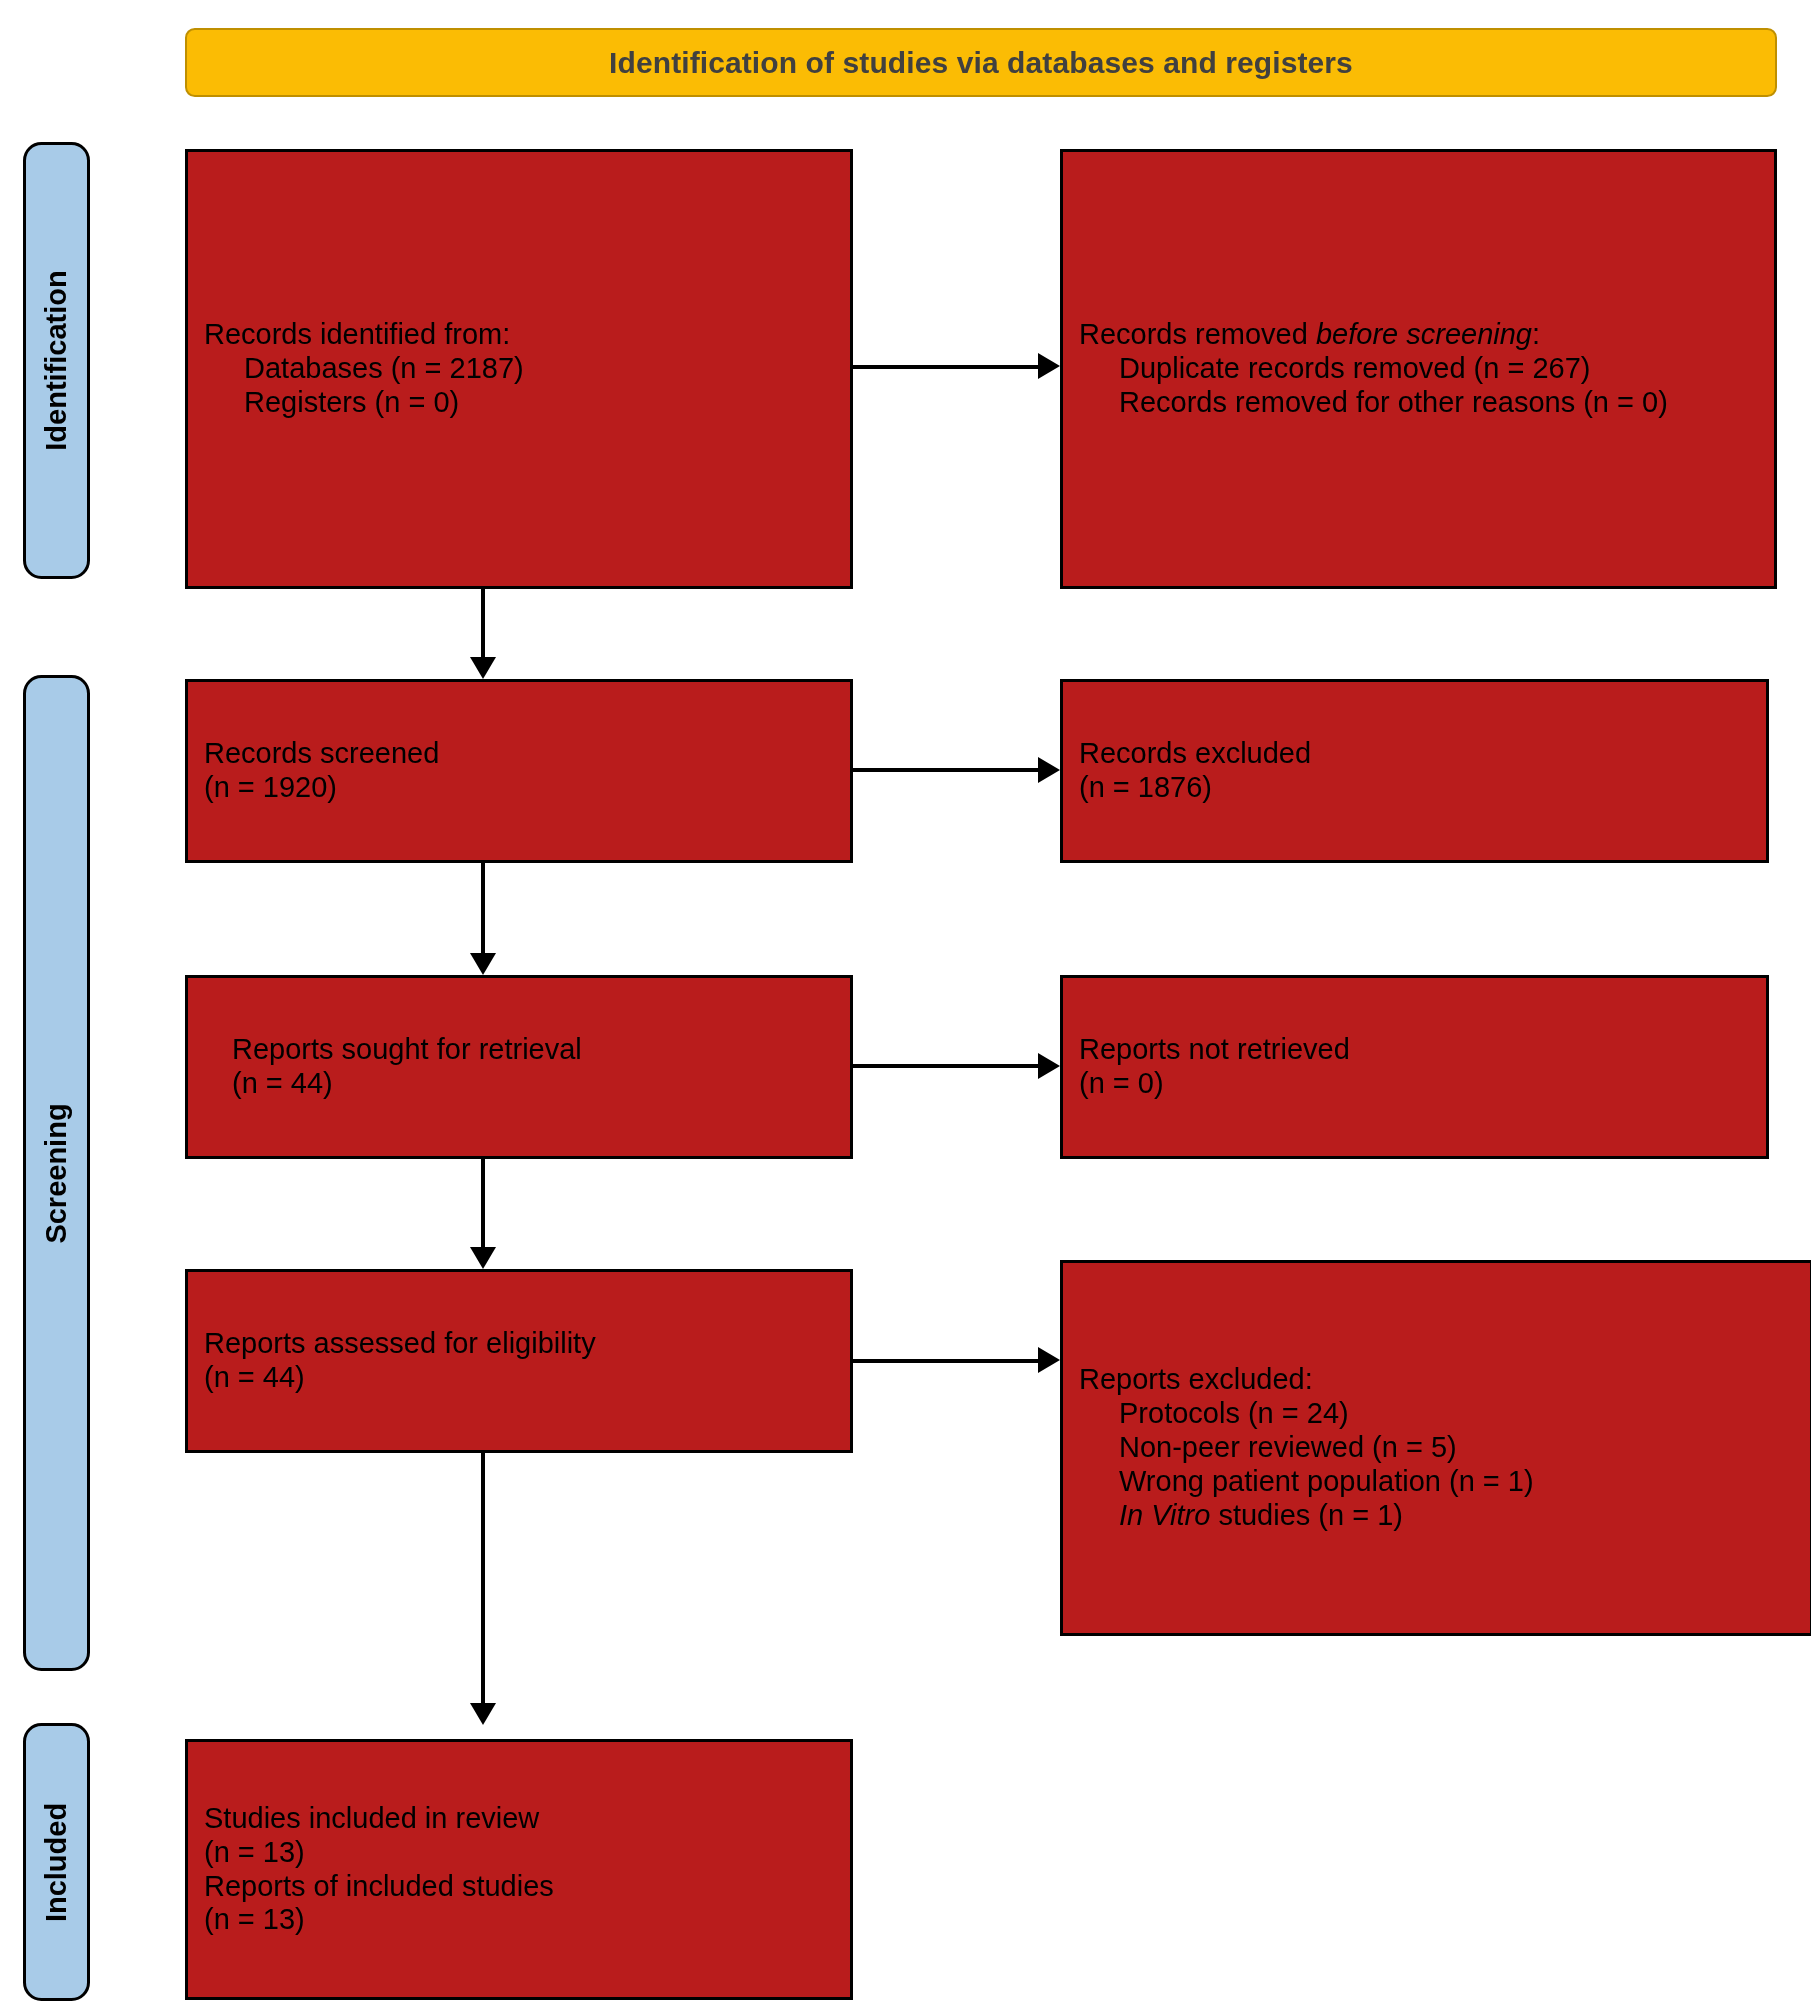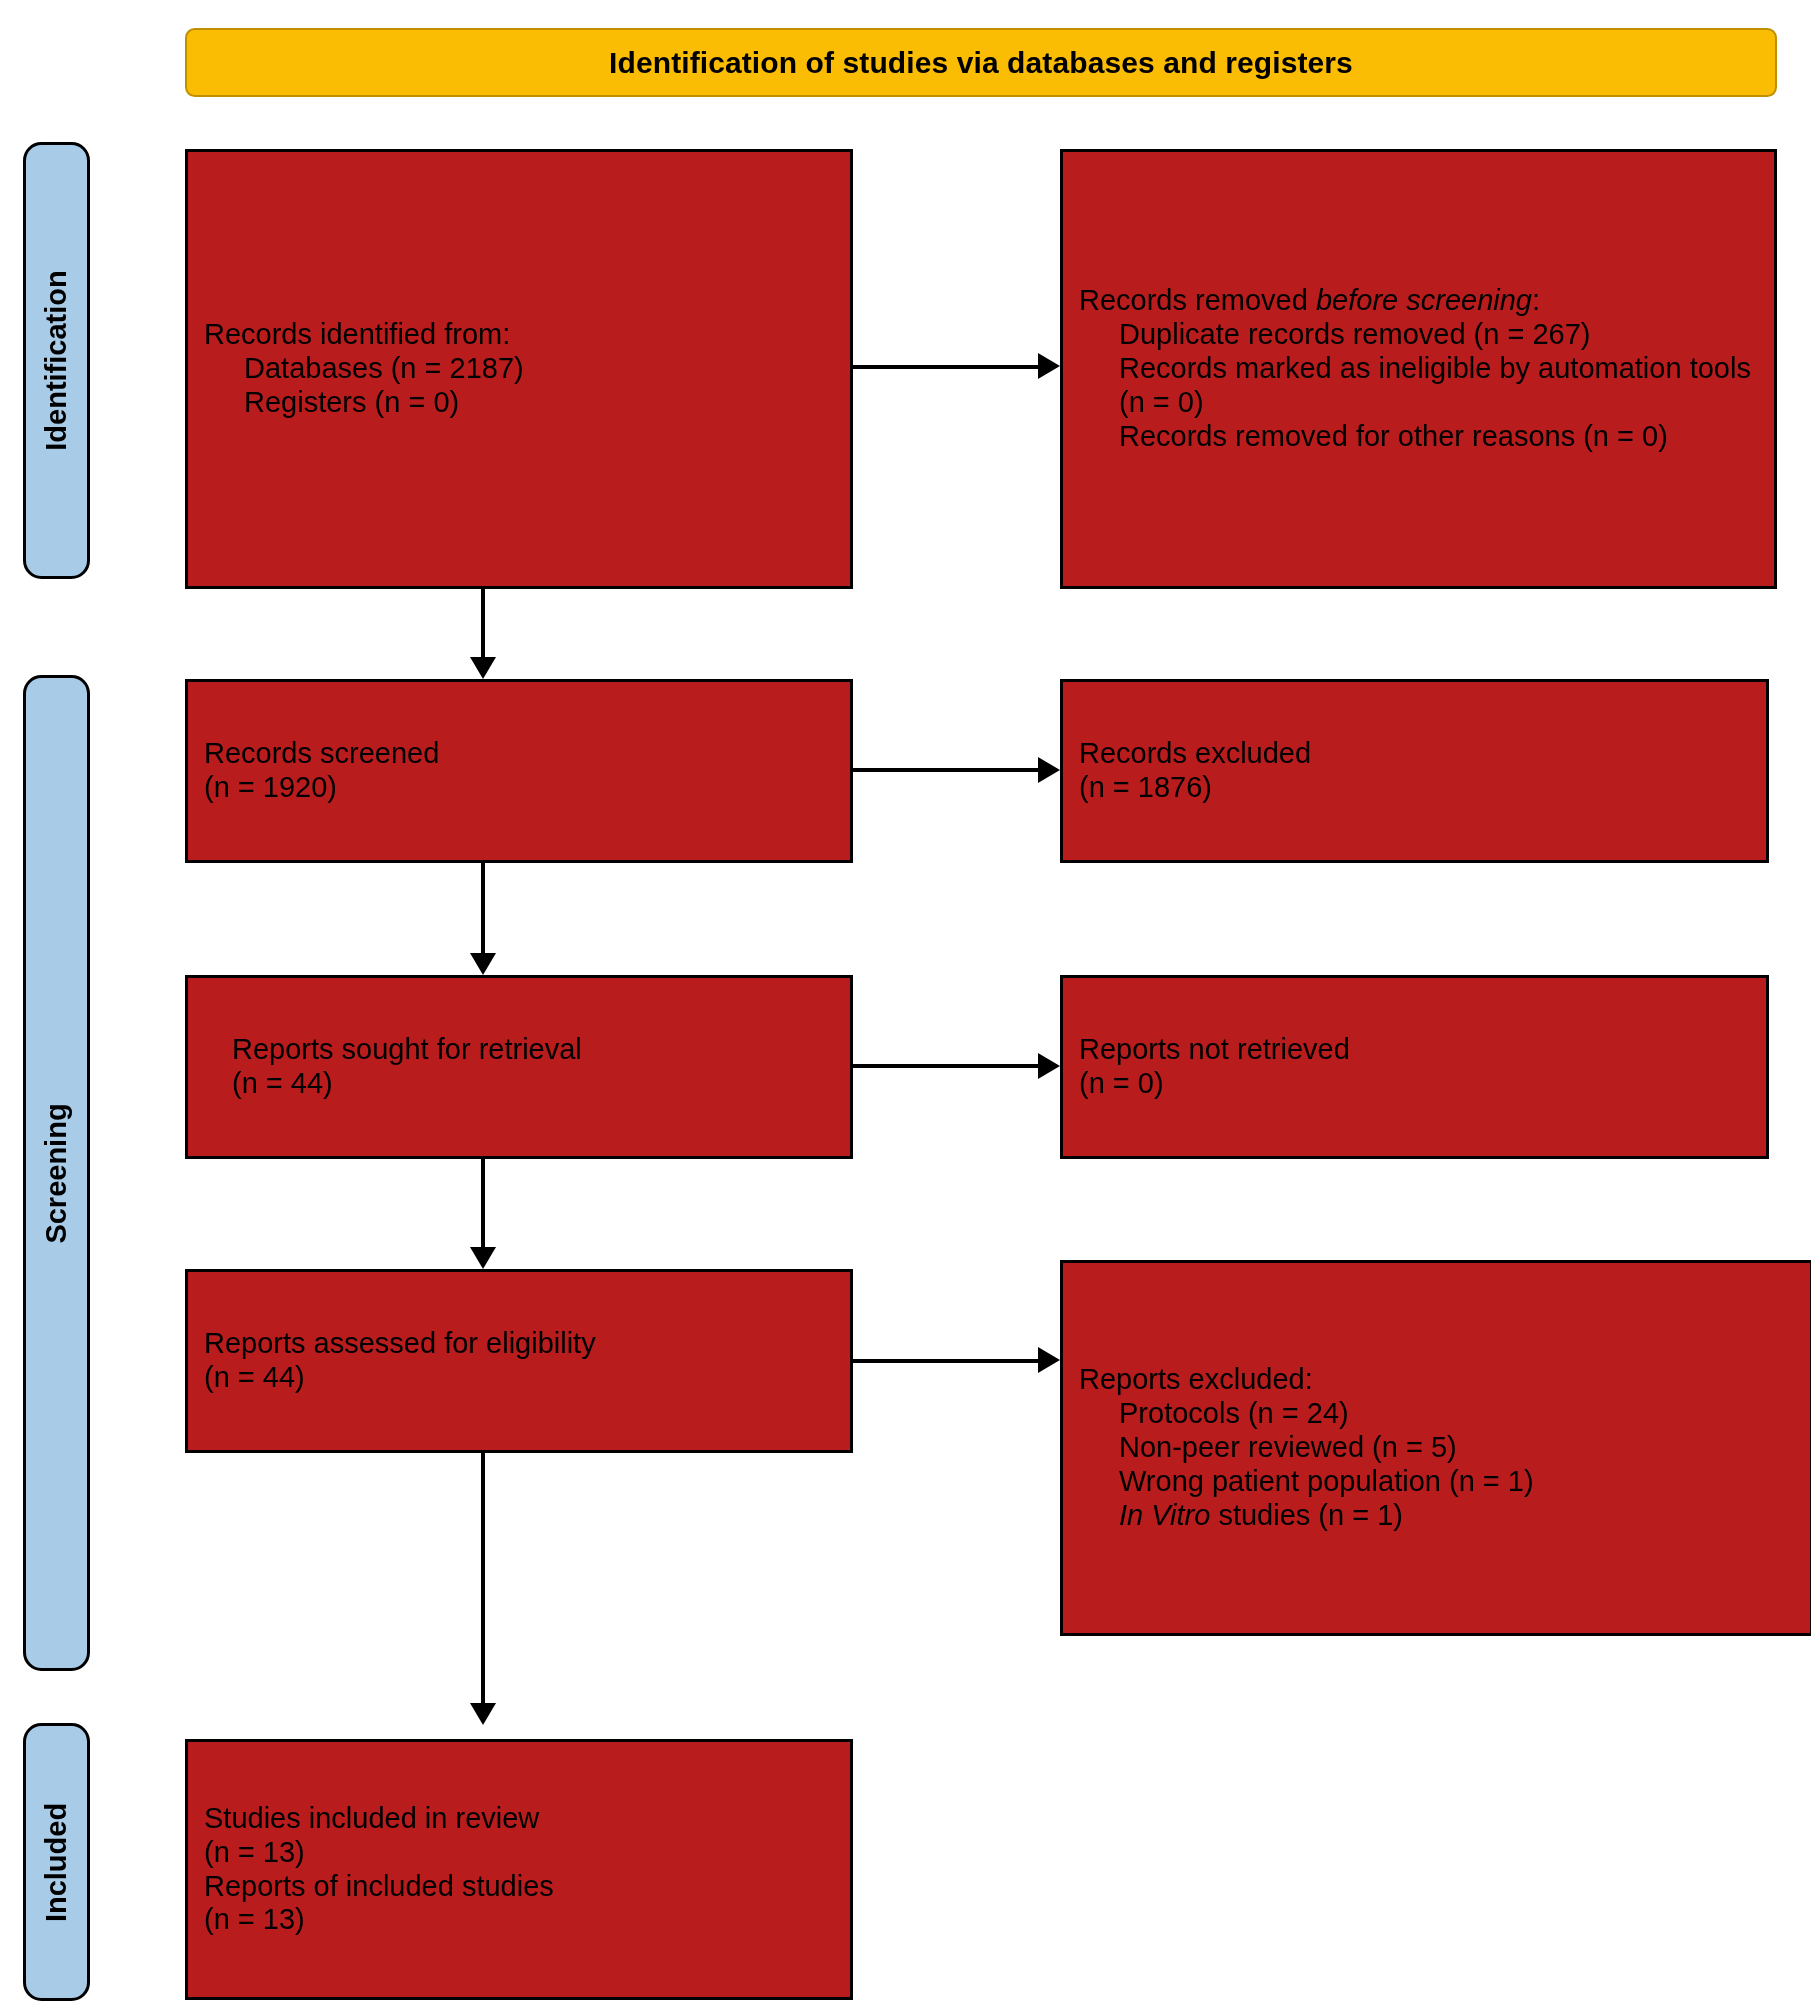--- a/index.html
+++ b/index.html
@@ -28,21 +28,21 @@
     border-radius: 9.8px;
     box-sizing: border-box;
     display: flex;
     align-items: center;
     justify-content: center;
   }
   .banner-text {
     font-size: 30px;
     font-weight: bold;
     letter-spacing: 0.1px;
-    color: #000000;
+    color: #404040;
     white-space: nowrap;
   }
 
   
   .stage {
     position: absolute;
     left: 23px;
     width: 67px;
     background: #A8CBE8;
     border: 3.7px solid #000000;
@@ -171,21 +171,20 @@
     <span>Records identified from:</span>
     <span class="ind">Databases (n = 2187)</span>
     <span class="ind">Registers (n = 0)</span>
   </div>
 </div>
 
 <div class="box" id="box-removed">
   <div class="box-text">
     <span><span>Records removed </span><span class="ital">before screening</span><span>:</span></span>
     <span class="ind">Duplicate records removed (n = 267)</span>
-    <span class="ind">Records marked as ineligible by automation tools (n = 0)</span>
     <span class="ind">Records removed for other reasons (n = 0)</span>
   </div>
 </div>
 
 <div class="box" id="box-screened">
   <div class="box-text">
     <span>Records screened</span><br>
     <span>(n = 1920)</span>
   </div>
 </div>

